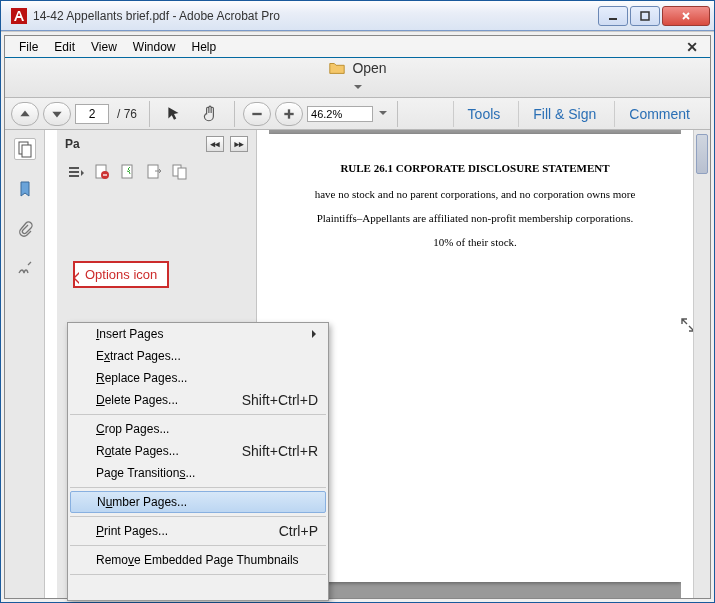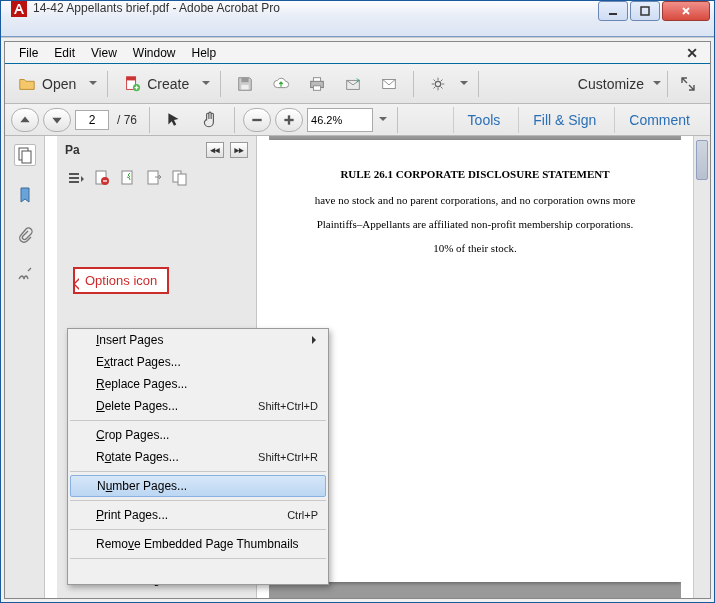--- a/index.html
+++ b/index.html
@@ -1,47 +1,47 @@
 <!DOCTYPE html>
 <html><head>
 <meta charset="utf-8">
 <style>
   * { box-sizing: border-box; margin: 0; padding: 0; }
   body { font-family: "Segoe UI", Tahoma, sans-serif; font-size: 12px; background: #fff; }
   .window { width: 715px; height: 603px; border: 1px solid #1a5a9c; background: #fff; position: relative; display: flex; flex-direction: column; }
   
-  .titlebar { height: 36px; background: linear-gradient(#fdfdfe,#e9eef7 40%,#dae4f3); border-bottom: 1px solid #7a9ac9; display: flex; align-items: flex-start; padding: 0 4px; }
+  .titlebar { height: 30px; background: linear-gradient(#fdfdfe,#e9eef7 40%,#dae4f3); border-bottom: 1px solid #7a9ac9; display: flex; align-items: center; padding: 0 4px; }
   .titlebar .app-icon { width: 16px; height: 16px; margin: 0 6px; }
   .titlebar .title { flex: 1; font-size: 12px; color: #333; }
   .win-btns { display: flex; gap: 2px; }
   .win-btn { width: 30px; height: 20px; border: 1px solid #6b88b5; border-radius: 3px; background: linear-gradient(#e6eefc,#cfdcf3); display:flex; align-items:center; justify-content:center; cursor: default; }
   .win-btn.close { width: 48px; background: linear-gradient(#f08f8a,#d84b3f); border-color:#9a3a33; }
   .win-btn svg { width:12px; height:12px; }
   
   .outer-pad { border-top: 1px solid #c9c9c9; padding: 3px; background: #f0f0f0; flex: 1; display:flex; flex-direction:column; min-height:0; }
   .frame { border: 1px solid #888; background:#fff; flex:1; display:flex; flex-direction:column; min-height:0; }
   
   .menubar { height: 22px; display:flex; align-items:center; padding: 0 6px; gap: 0; font-size:12px; background:#f4f4f4; border-bottom:1px solid #0369a1;}
   .menubar .menu-item { padding: 2px 8px; }
   .menubar .close-doc { margin-left:auto; font-family: Arial; font-weight:bold; font-size:14px; padding:0 6px; color:#333;}
   
-  .toolbar { height: 40px; background: linear-gradient(#f2f2f2,#e5e5e5); border-bottom:1px solid #b8b8b8; display:flex; align-items:center; padding:0 6px; gap:4px; }
+  .toolbar { height: 40px; background: linear-gradient(#f2f2f2,#e5e5e5); border-bottom:1px solid #b8b8b8; display:flex; align-items:center; padding:0 6px; gap:4px;flex-direction:column; }
   .tb-btn { height: 28px; min-width:28px; border:1px solid transparent; border-radius:3px; display:flex; align-items:center; justify-content:center; gap:6px; padding:0 6px; background:transparent; font-size:13px; color:#333;}
   .tb-btn svg{width:18px;height:18px;}
   .tb-sep{width:1px;height:26px;background:#c0c0c0;margin:0 4px;}
   .tb-drop { width:12px;height:28px;display:flex;align-items:center;justify-content:center;}
   .tb-drop:after{content:"";border:4px solid transparent;border-top-color:#666;margin-top:3px;}
   .tb-right{margin-left:auto;}
   .tb-label{font-size:14px;}
   
   .toolbar2{height:32px;background:linear-gradient(#f2f2f2,#e8e8e8);border-bottom:1px solid #b8b8b8;display:flex;align-items:center;padding:0 6px;gap:4px;}
   .circ-btn{width:24px;height:24px;border:1px solid #b0b0b0;border-radius:12px;background:linear-gradient(#fff,#e5e5e5);display:flex;align-items:center;justify-content:center;}
   .page-input{width:34px;height:20px;text-align:center;border:1px solid #aaa;font-size:12px;}
   .page-total{font-size:12px;color:#333;padding:0 4px;}
-  .zoom-combo{width:66px;height:24px;border:1px solid #aaa;font-size:11px;padding:0 3px;background:#fff;}
+  .zoom-combo{width:66px;height:16px;border:1px solid #aaa;font-size:11px;padding:0 3px;background:#fff;}
   .r-tab{padding:5px 14px;font-size:14px;color:#2a6fb5;border-left:1px solid #ccc; cursor:default;}
   
   .content{flex:1;display:flex;min-height:0;position:relative;gap:12px;}
   .rail{width:40px;background:#e8e8e8;border-right:1px solid #c5c5c5;display:flex;flex-direction:column;align-items:center;padding-top:8px;gap:18px;}
   .rail-item{width:22px;height:22px;display:flex;align-items:center;justify-content:center;color:#666;}
   .rail-item.active{background:#fff;border:1px solid #bbb;border-radius:2px;}
   .rail-item svg{width:18px;height:18px;}
   
   .thumb-panel{width:200px;background:#e8e8e8;border-right:1px solid #c5c5c5;display:flex;flex-direction:column;}
   .thumb-hdr{height:28px;display:flex;align-items:center;padding:0 8px;font-weight:bold;font-size:12px;color:#333;gap:6px;}
@@ -61,21 +61,21 @@
   .page h3{font-size:11px;font-weight:bold;margin-bottom:14px;}
   .page p{margin-bottom:12px;}
   
   .callout{position:absolute;left:68px;top:131px;z-index:50;border:2px solid #cc2b2b;border-radius:0;background:#fff;padding:4px 10px;color:#cc2b2b;font-size:13px;}
   .callout:before{content:"";position:absolute;left:-8px;top:9px;width:0;height:0;border:6px solid transparent;border-right-color:#cc2b2b;}
   .callout:after{content:"";position:absolute;left:-5px;top:10px;width:0;height:0;border:5px solid transparent;border-right-color:#fff;}
   
   .ctx-menu{position:absolute;left:62px;top:192px;width:262px;background:#f0f0f0;border:1px solid #9a9a9a;box-shadow:2px 3px 6px rgba(0,0,0,.3);z-index:40;}
   .ctx-item{display:flex;align-items:center;height:22px;padding:0 10px 0 28px;font-size:12px;color:#000;position:relative;}
   .ctx-item.sel{background:linear-gradient(#d6e7f8,#bcd6f2);border:1px solid #88b0e0;border-radius:2px;margin:0 2px;padding-left:26px;}
-  .ctx-item .shortcut{margin-left:auto;color:#222;font-size:11px;}
+  .ctx-item .shortcut{margin-left:auto;color:#222;font-size:14px;}
   .ctx-item .sub:after{content:"";position:absolute;right:8px;top:7px;border:4px solid transparent;border-left-color:#333;}
   .ctx-sep{height:1px;background:#c8c8c8;margin:3px 2px;}
   .u{text-decoration:underline;}
 </style>
 </head>
 <body>
 
 <div class="window">
 
   <div class="titlebar">
@@ -333,20 +333,23 @@
               <span class="shortcut">Shift+Ctrl+D</span>
             </div>
       <div class="ctx-sep"></div>
       <div class="ctx-item">
               <span><span class="u">C</span>rop Pages...</span>
             </div>
       <div class="ctx-item">
               <span>R<span class="u">o</span>tate Pages...</span>
               <span class="shortcut">Shift+Ctrl+R</span>
             </div>
+      <div class="ctx-item">
+              <span>Page Transition<span class="u">s</span>...</span>
+            </div>
       <div class="ctx-sep"></div>
       <div class="ctx-item sel">
               <span>N<span class="u">u</span>mber Pages...</span>
             </div>
       <div class="ctx-sep"></div>
       <div class="ctx-item">
               <span><span class="u">P</span>rint Pages...</span>
               <span class="shortcut">Ctrl+P</span>
             </div>
       <div class="ctx-sep"></div>

